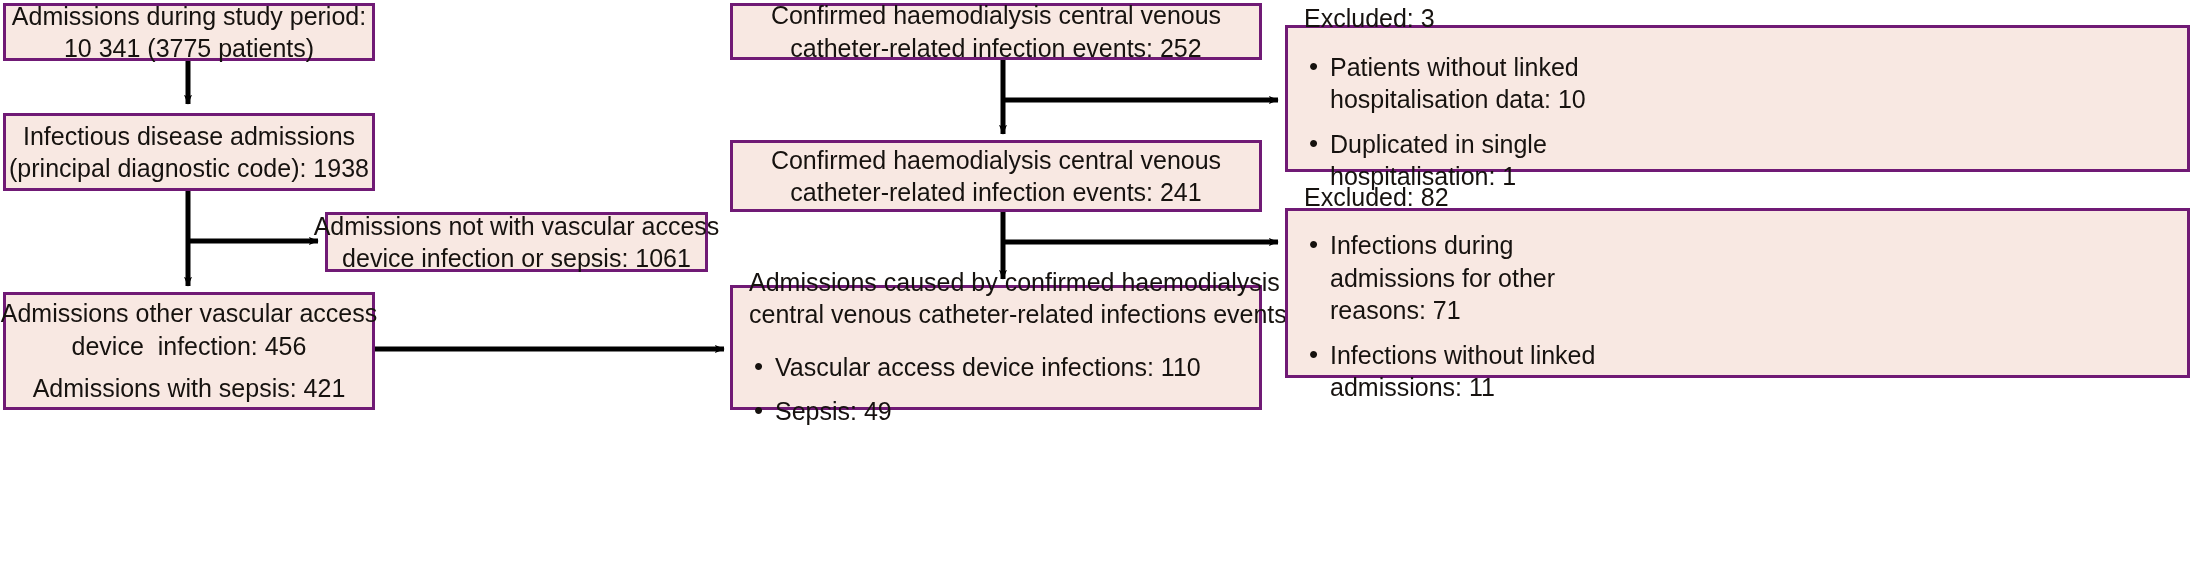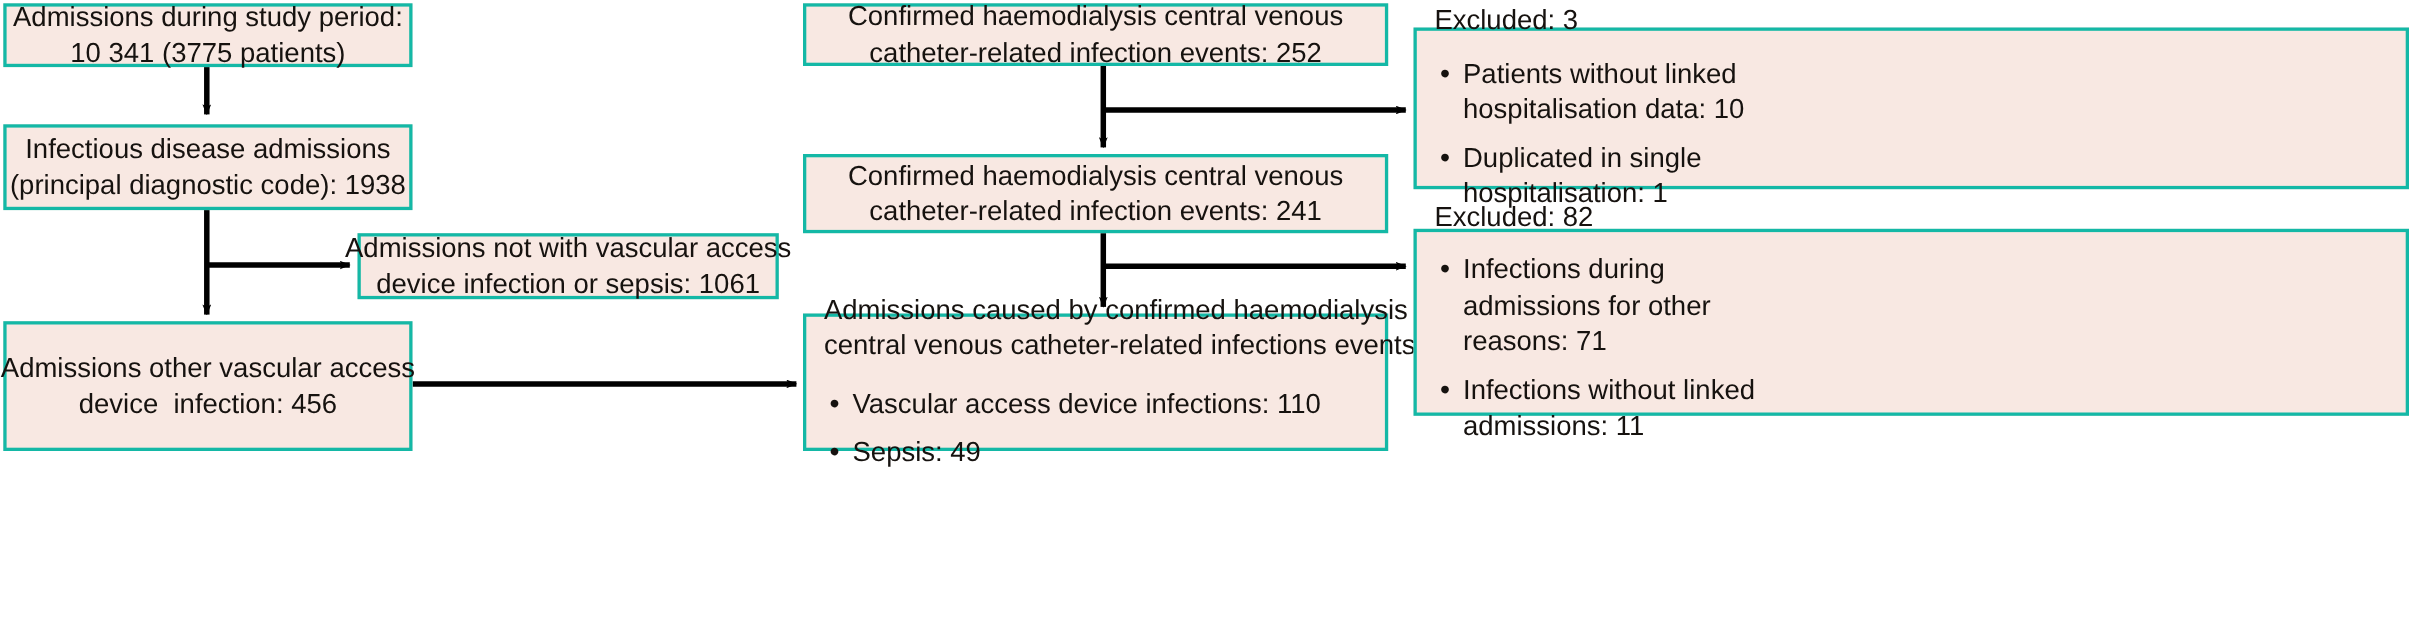--- a/index.html
+++ b/index.html
@@ -14,21 +14,21 @@
     position: relative;
     width: 2193px;
     height: 568px;
     background: #ffffff;
     overflow: hidden;
   }
   .node {
     position: absolute;
     box-sizing: border-box;
     background: #f8e8e2;
-    border: 3px solid #14b8a6;
+    border: 3px solid #701a75;
     color: #16120f;
     font-size: 25px;
     line-height: 1.30;
     display: flex;
     flex-direction: column;
     justify-content: center;
   }
   .node.center { text-align: center; align-items: center; }
   .node.left   { text-align: left;   align-items: flex-start; }
   .node .line { display: block; white-space: pre; }
@@ -117,20 +117,21 @@
   </div>
 
   <div class="node center pad-c" style="left:325px; top:212px; width:383px; height:60px;">
     <span class="line">Admissions not with vascular access</span>
     <span class="line">device infection or sepsis: 1061</span>
   </div>
 
   <div class="node center pad-c" style="left:3px; top:292px; width:372px; height:118px;">
     <span class="line">Admissions other vascular access</span>
     <span class="line">device  infection: 456</span>
+    <span class="line" style="margin-top:10px;">Admissions with sepsis: 421</span>
   </div>
 
   <div class="node center pad-c" style="left:730px; top:3px; width:532px; height:57px;">
     <span class="line">Confirmed haemodialysis central venous</span>
     <span class="line">catheter-related infection events: 252</span>
   </div>
 
   <div class="node center pad-c" style="left:730px; top:140px; width:532px; height:72px;">
     <span class="line">Confirmed haemodialysis central venous</span>
     <span class="line">catheter-related infection events: 241</span>

